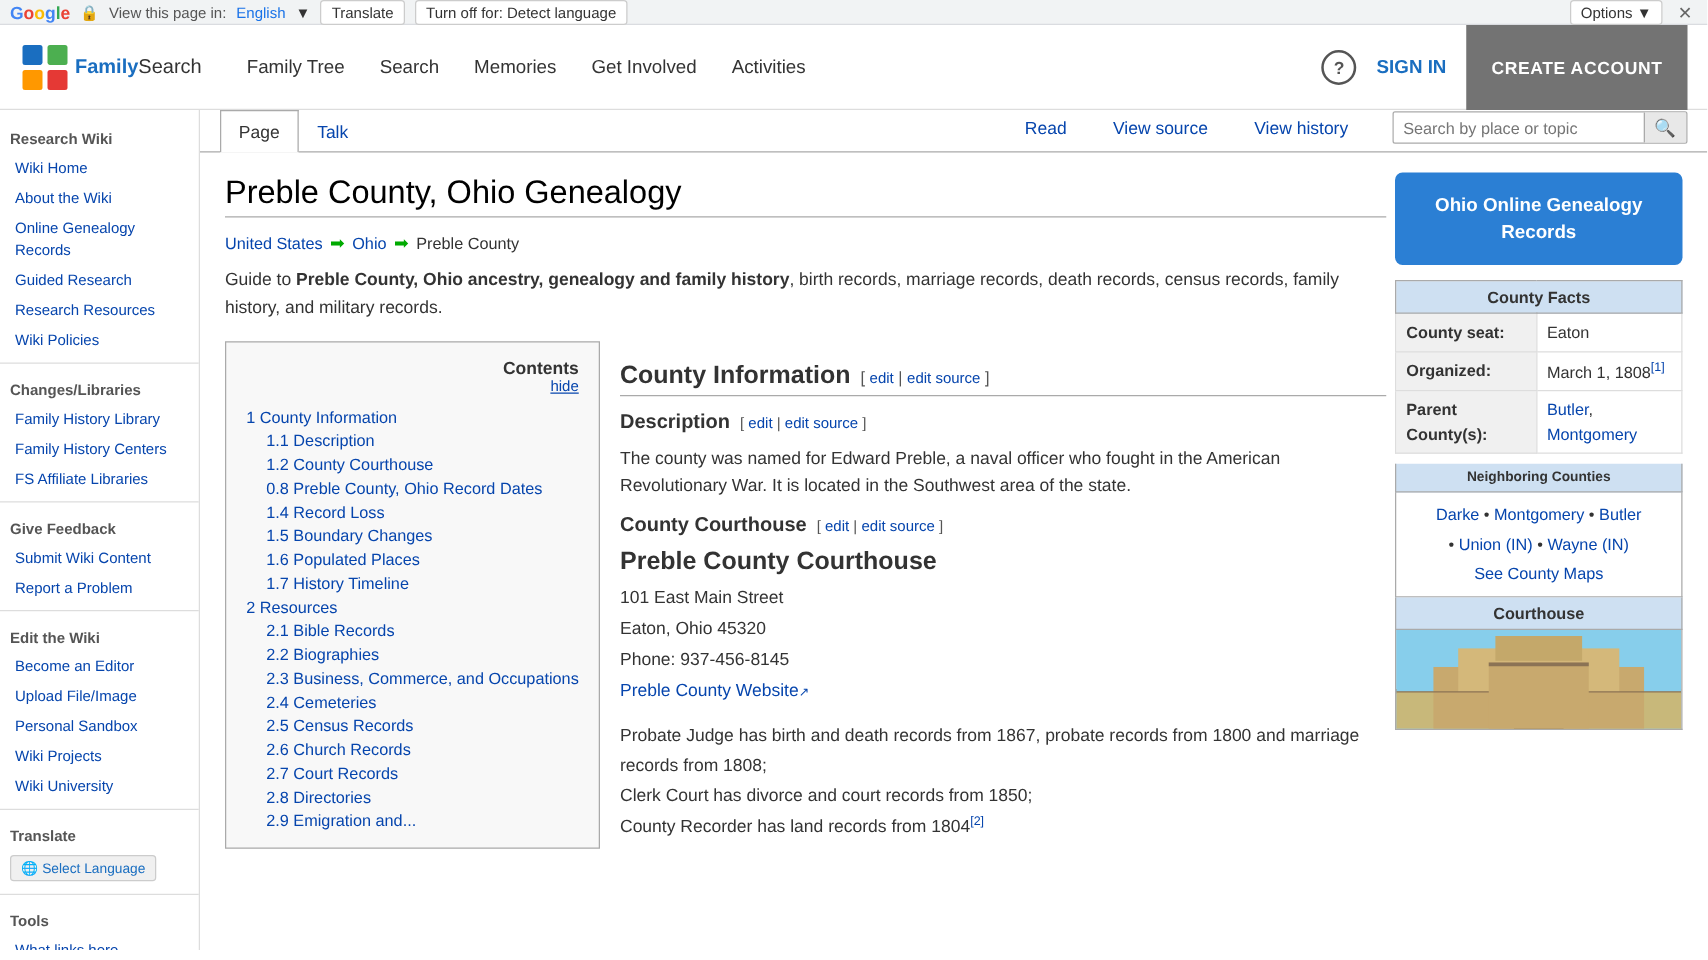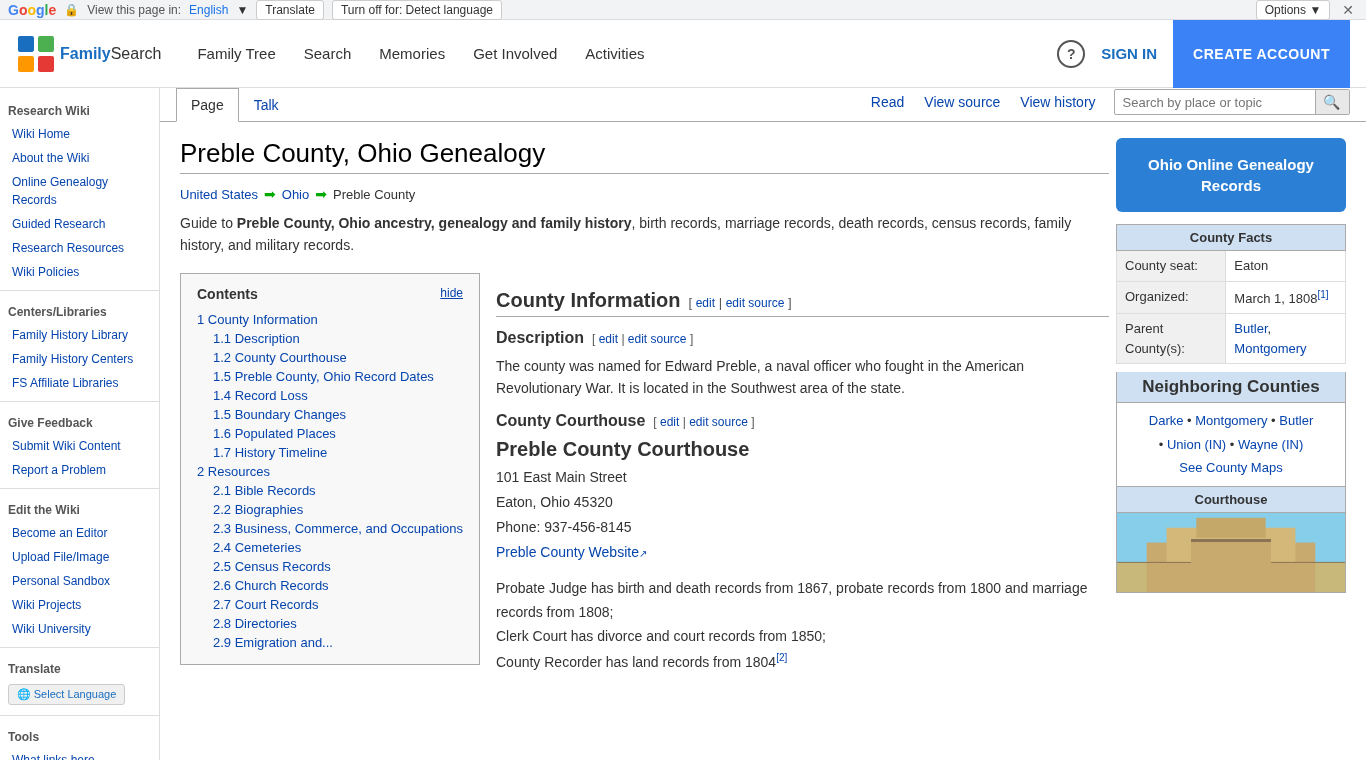--- a/index.html
+++ b/index.html
@@ -119,21 +119,21 @@
       color: #1a6ec0;
       font-size: 15px;
       font-weight: bold;
       cursor: pointer;
       border: none;
       background: none;
       text-decoration: none;
       text-align: right;
     }
     .create-account-btn {
-      background: #3b82f6;
+      background: #737373;
       color: #fff;
       font-size: 14px;
       font-weight: bold;
       padding: 10px 20px;
       border: none;
       cursor: pointer;
       text-decoration: none;
       letter-spacing: 0.5px;
       height: 68px;
       display: flex;
@@ -203,21 +203,21 @@
       border-color: #aaa;
       border-bottom: 1px solid #fff;
       color: #333;
       margin-bottom: -1px;
       z-index: 1;
     }
     .tabs-right {
       margin-left: auto;
       display: flex;
       align-items: center;
-      gap: 0;
+      gap: 17px;
       padding-bottom: 6px;
     }
     .tab-right-item {
       padding: 4px 10px;
       color: #0645ad;
       text-decoration: none;
       font-size: 14px;
       cursor: pointer;
       border: none;
       background: none;
@@ -293,21 +293,22 @@
       max-width: 300px;
       font-size: 13px;
       margin-bottom: 16px;
     }
     .toc-title {
       font-weight: bold;
       font-size: 14px;
       margin-bottom: 8px;
       display: flex;
       justify-content: space-between;
-      align-items: flex-start;
+      align-items: flex-end;
+      flex-direction: column;
     }
     .toc-hide { color: #0645ad; cursor: pointer; font-size: 12px; font-weight: normal; }
     .toc-item { padding: 2px 0; }
     .toc-item a { color: #0645ad; text-decoration: none; }
     .toc-sub { padding-left: 16px; }
 
     
     .section-heading {
       font-size: 20px;
       font-weight: bold;
@@ -372,31 +373,31 @@
       font-weight: bold;
       border: 1px solid #aaa;
       font-size: 13px;
     }
     .county-facts-table td {
       padding: 5px 8px;
       border: 1px solid #ddd;
       vertical-align: top;
       line-height: 1.5;
     }
-    .county-facts-table td:first-child { font-weight: normal; background: #f0f0f0; }
+    .county-facts-table td:first-child { font-weight: bold; background: #f0f0f0; }
     .county-facts-table a { color: #0645ad; text-decoration: none; }
 
     .neighboring-header {
       background: #cee0f2;
       text-align: center;
       font-weight: bold;
       padding: 5px 25px;
       border: 1px solid #aaa;
       border-top: none;
-      font-size: 17px;
+      font-size: 11px;
     }
     .neighboring-counties {
       border: 1px solid #aaa;
       border-top: none;
       padding: 6px 8px;
       font-size: 13px;
       text-align: center;
       line-height: 1.8;
     }
     .neighboring-counties a { color: #0645ad; text-decoration: none; }
@@ -480,21 +481,21 @@
   <aside class="sidebar">
     <div class="sidebar-section-title">Research Wiki</div>
     <a href="#" class="sidebar-link">Wiki Home</a>
     <a href="#" class="sidebar-link">About the Wiki</a>
     <a href="#" class="sidebar-link">Online Genealogy Records</a>
     <a href="#" class="sidebar-link">Guided Research</a>
     <a href="#" class="sidebar-link">Research Resources</a>
     <a href="#" class="sidebar-link">Wiki Policies</a>
 
     <hr class="sidebar-divider">
-    <div class="sidebar-section-title">Centers/Libraries</div>
+    <div class="sidebar-section-title">Changes/Libraries</div>
     <a href="#" class="sidebar-link">Family History Library</a>
     <a href="#" class="sidebar-link">Family History Centers</a>
     <a href="#" class="sidebar-link">FS Affiliate Libraries</a>
 
     <hr class="sidebar-divider">
     <div class="sidebar-section-title">Give Feedback</div>
     <a href="#" class="sidebar-link">Submit Wiki Content</a>
     <a href="#" class="sidebar-link">Report a Problem</a>
 
     <hr class="sidebar-divider">
@@ -553,21 +554,21 @@
         <div style="display:flex; gap:16px; align-items:flex-start;">
 
           <div class="toc-box">
             <div class="toc-title">
               <span>Contents</span>
               <a href="#" class="toc-hide">hide</a>
             </div>
             <div class="toc-item"><a href="#">1 County Information</a></div>
             <div class="toc-item toc-sub"><a href="#">1.1 Description</a></div>
             <div class="toc-item toc-sub"><a href="#">1.2 County Courthouse</a></div>
-            <div class="toc-item toc-sub"><a href="#">1.5 Preble County, Ohio Record Dates</a></div>
+            <div class="toc-item toc-sub"><a href="#">0.8 Preble County, Ohio Record Dates</a></div>
             <div class="toc-item toc-sub"><a href="#">1.4 Record Loss</a></div>
             <div class="toc-item toc-sub"><a href="#">1.5 Boundary Changes</a></div>
             <div class="toc-item toc-sub"><a href="#">1.6 Populated Places</a></div>
             <div class="toc-item toc-sub"><a href="#">1.7 History Timeline</a></div>
             <div class="toc-item"><a href="#">2 Resources</a></div>
             <div class="toc-item toc-sub"><a href="#">2.1 Bible Records</a></div>
             <div class="toc-item toc-sub"><a href="#">2.2 Biographies</a></div>
             <div class="toc-item toc-sub"><a href="#">2.3 Business, Commerce, and Occupations</a></div>
             <div class="toc-item toc-sub"><a href="#">2.4 Cemeteries</a></div>
             <div class="toc-item toc-sub"><a href="#">2.5 Census Records</a></div>

